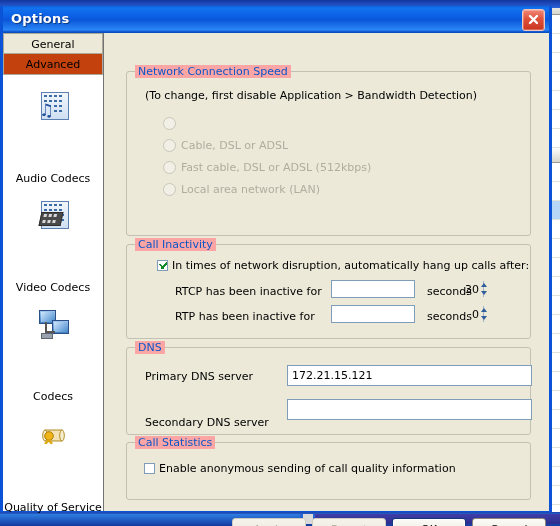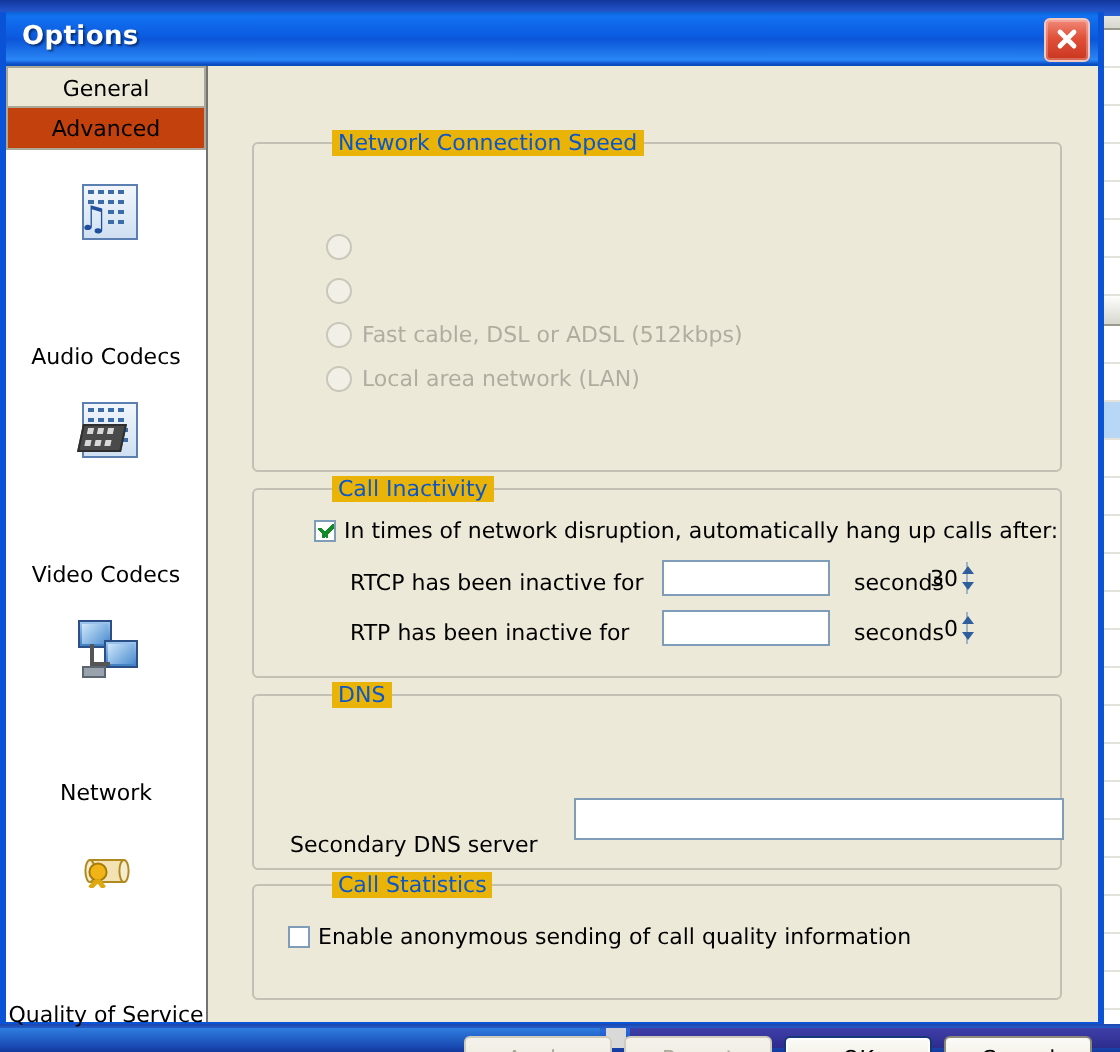--- a/index.html
+++ b/index.html
@@ -52,22 +52,22 @@
   .tabbtn.active{background:#c2410c;}
   .navlist{padding-top:9px;}
   .navitem{width:100px;text-align:center;margin-bottom:10px;cursor:pointer;}
   .navicon{width:34px;height:34px;margin:0 auto 2px;position:relative;}
   .navlabel{font-size:11px;color:#000;line-height:13px;margin-top:48px;}
 
   .panel{position:absolute;left:101px;top:0;right:0;bottom:0;background:#ece9d8;}
 
   
   .group{position:absolute;border:1px solid #c3c0b4;border-radius:3px;box-sizing:border-box;}
-  .group>.glegend{position:absolute;left:8px;top:-7px;background:#eab308;padding:0 3px;
-    color:#0b57c8;font-size:11px;white-space:nowrap;margin-left:31px;}
+  .group>.glegend{position:absolute;left:8px;top:-7px;background:#fca5a5;padding:0 3px;
+    color:#0b57c8;font-size:11px;white-space:nowrap;}
 
   .note{position:absolute;font-size:11px;color:#000;white-space:nowrap;}
 
   .radiorow{position:absolute;display:flex;align-items:center;white-space:nowrap;}
   .radio{width:11px;height:11px;border-radius:50%;border:1px solid #c9c6ba;background:#f2f0e6;
     display:inline-block;margin-right:5px;flex:none;}
   .radiorow .rlabel{color:#b0ada0;font-size:11px;}
 
   .checkrow{position:absolute;display:flex;align-items:center;white-space:nowrap;}
   .cbox{width:11px;height:11px;border:1px solid #7f9db9;background:#fff;display:inline-block;
@@ -238,21 +238,21 @@
           </div>
 
           <div class="navitem" style="margin-top:14px;">
             <div class="navicon">
               <div class="mon" style="left:3px;top:2px;width:15px;height:12px;"></div>
               <div class="mon" style="left:16px;top:12px;width:15px;height:12px;"></div>
               <div style="position:absolute;left:9px;top:14px;width:2px;height:10px;background:#555;"></div>
               <div style="position:absolute;left:9px;top:23px;width:10px;height:2px;background:#555;"></div>
               <div style="position:absolute;left:5px;top:25px;width:10px;height:4px;background:#9aa3ad;border:1px solid #5b6672;"></div>
             </div>
-            <div class="navlabel">Network</div>
+            <div class="navlabel">Codecs</div>
           </div>
 
           <div class="navitem" style="margin-top:16px;">
             <div class="navicon">
               <svg class="scroll" width="26" height="17" viewBox="0 0 26 17" aria-hidden="true">
                 <path d="M5 3 L22 3 L22 14 L5 14 Z" fill="#f2e2b4" stroke="#b08a20" stroke-width="1"></path>
                 <path d="M22 3 a2.3 5.5 0 0 1 0 11 a2.3 5.5 0 0 1 0 -11" fill="#f6edcf" stroke="#b08a20" stroke-width="1"></path>
                 <path d="M5 3 a2.3 5.5 0 0 0 0 11 a2.3 5.5 0 0 0 0 -11" fill="#f6edcf" stroke="#b08a20" stroke-width="1"></path>
                 <circle cx="9" cy="9" r="4.3" fill="#f0b417" stroke="#a87c07" stroke-width="1"></circle>
                 <path d="M9 13 L5 17 M9 13 L12 17" stroke="#e0a810" stroke-width="2.4" fill="none"></path>
@@ -263,26 +263,28 @@
 
 
         </div>
       </div>
 
       <div class="panel">
 
         <div class="group" style="left:22px;top:38px;width:405px;height:165px;">
           <div class="glegend">Network Connection Speed</div>
 
+          <div class="note" style="left:18px;top:17px;">(To change, first disable Application &gt; Bandwidth Detection)</div>
 
           <div class="radiorow" style="left:36px;top:45px;">
             <span class="radio"></span>
           </div>
           <div class="radiorow" style="left:36px;top:67px;">
             <span class="radio"></span>
+            <span class="rlabel">Cable, DSL or ADSL</span>
           </div>
           <div class="radiorow" style="left:36px;top:89px;">
             <span class="radio"></span>
             <span class="rlabel">Fast cable, DSL or ADSL (512kbps)</span>
           </div>
           <div class="radiorow" style="left:36px;top:111px;">
             <span class="radio"></span>
             <span class="rlabel">Local area network (LAN)</span>
           </div>
 
@@ -321,20 +323,24 @@
                   <span class="arr"></span>
                 </div>
             </div>
           </div>
           <div class="unit" style="left:300px;top:65px;">seconds</div>
         </div>
 
         <div class="group" style="left:22px;top:314px;width:405px;height:88px;">
           <div class="glegend">DNS</div>
 
+          <div class="fieldlabel" style="left:18px;top:22px;">Primary DNS server</div>
+          <div class="textfield" style="left:160px;top:17px;width:245px;">
+            <input type="text" value="172.21.15.121" style="">
+          </div>
 
           <div class="fieldlabel" style="left:18px;top:56px;margin-top:12px;">Secondary DNS server</div>
           <div class="textfield" style="left:160px;top:51px;width:245px;">
             <input type="text" value="" style="">
           </div>
         </div>
 
         <div class="group" style="left:22px;top:409px;width:405px;height:58px;">
           <div class="glegend">Call Statistics</div>
           <div class="checkrow" style="left:17px;top:19px;">

